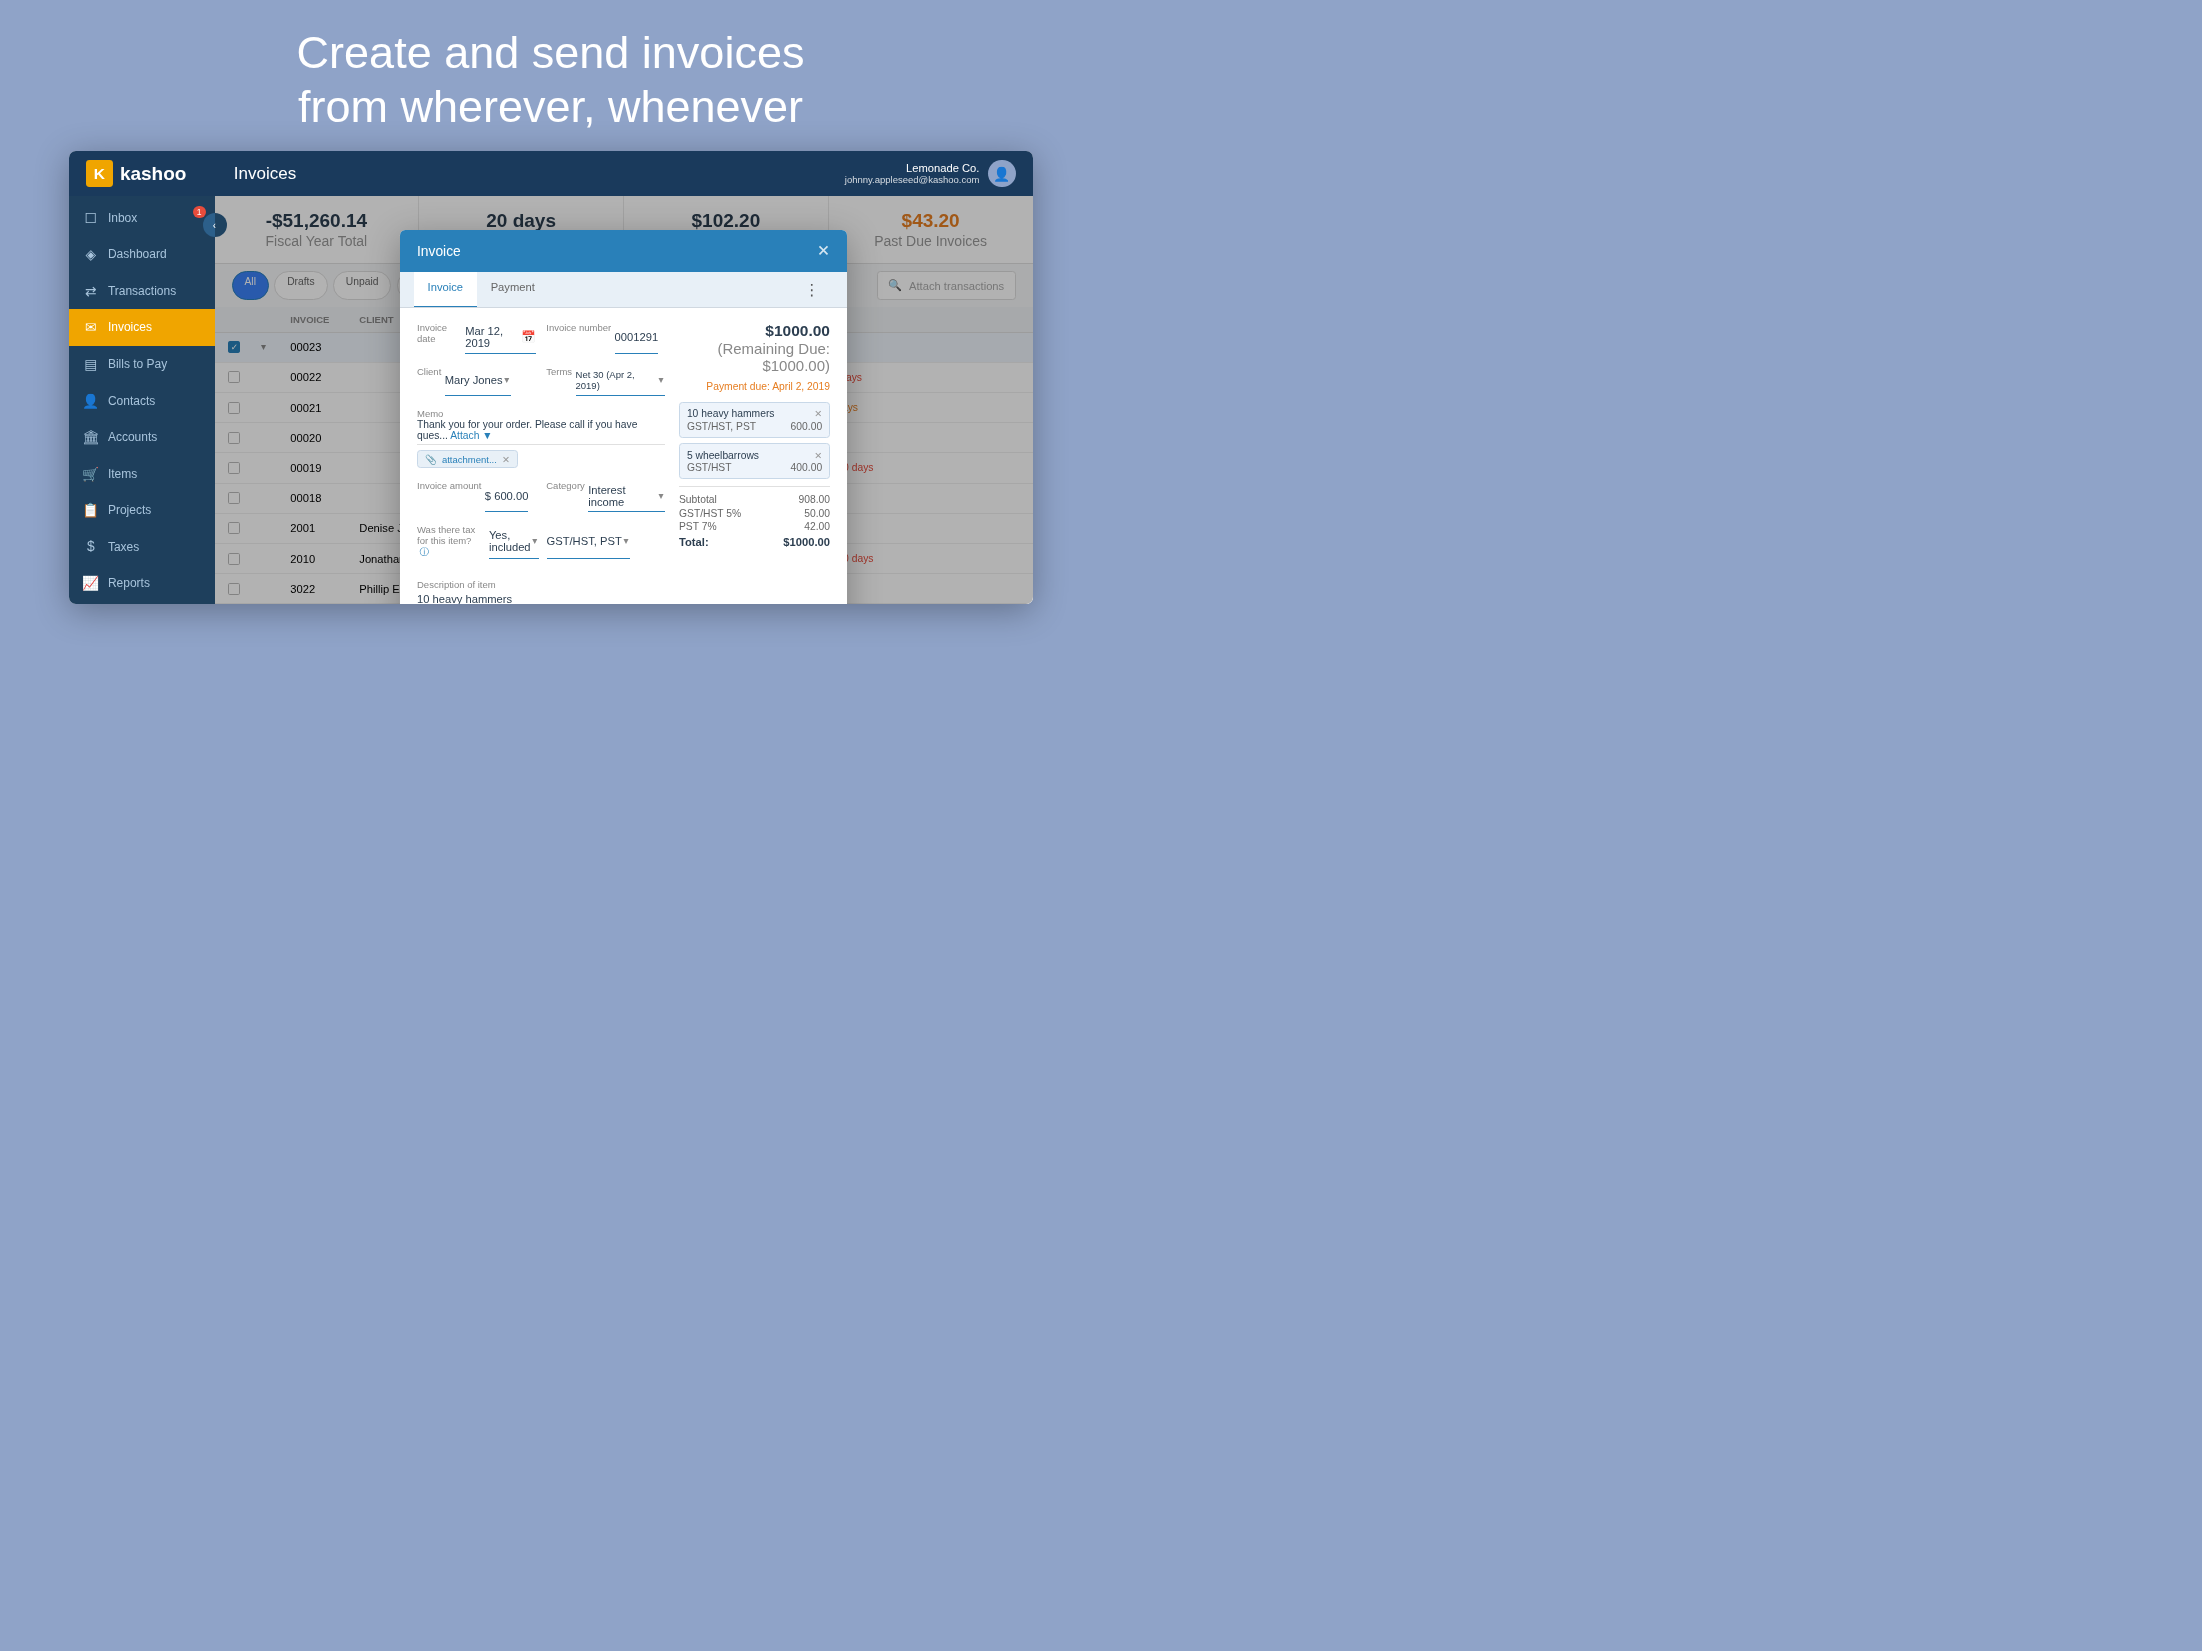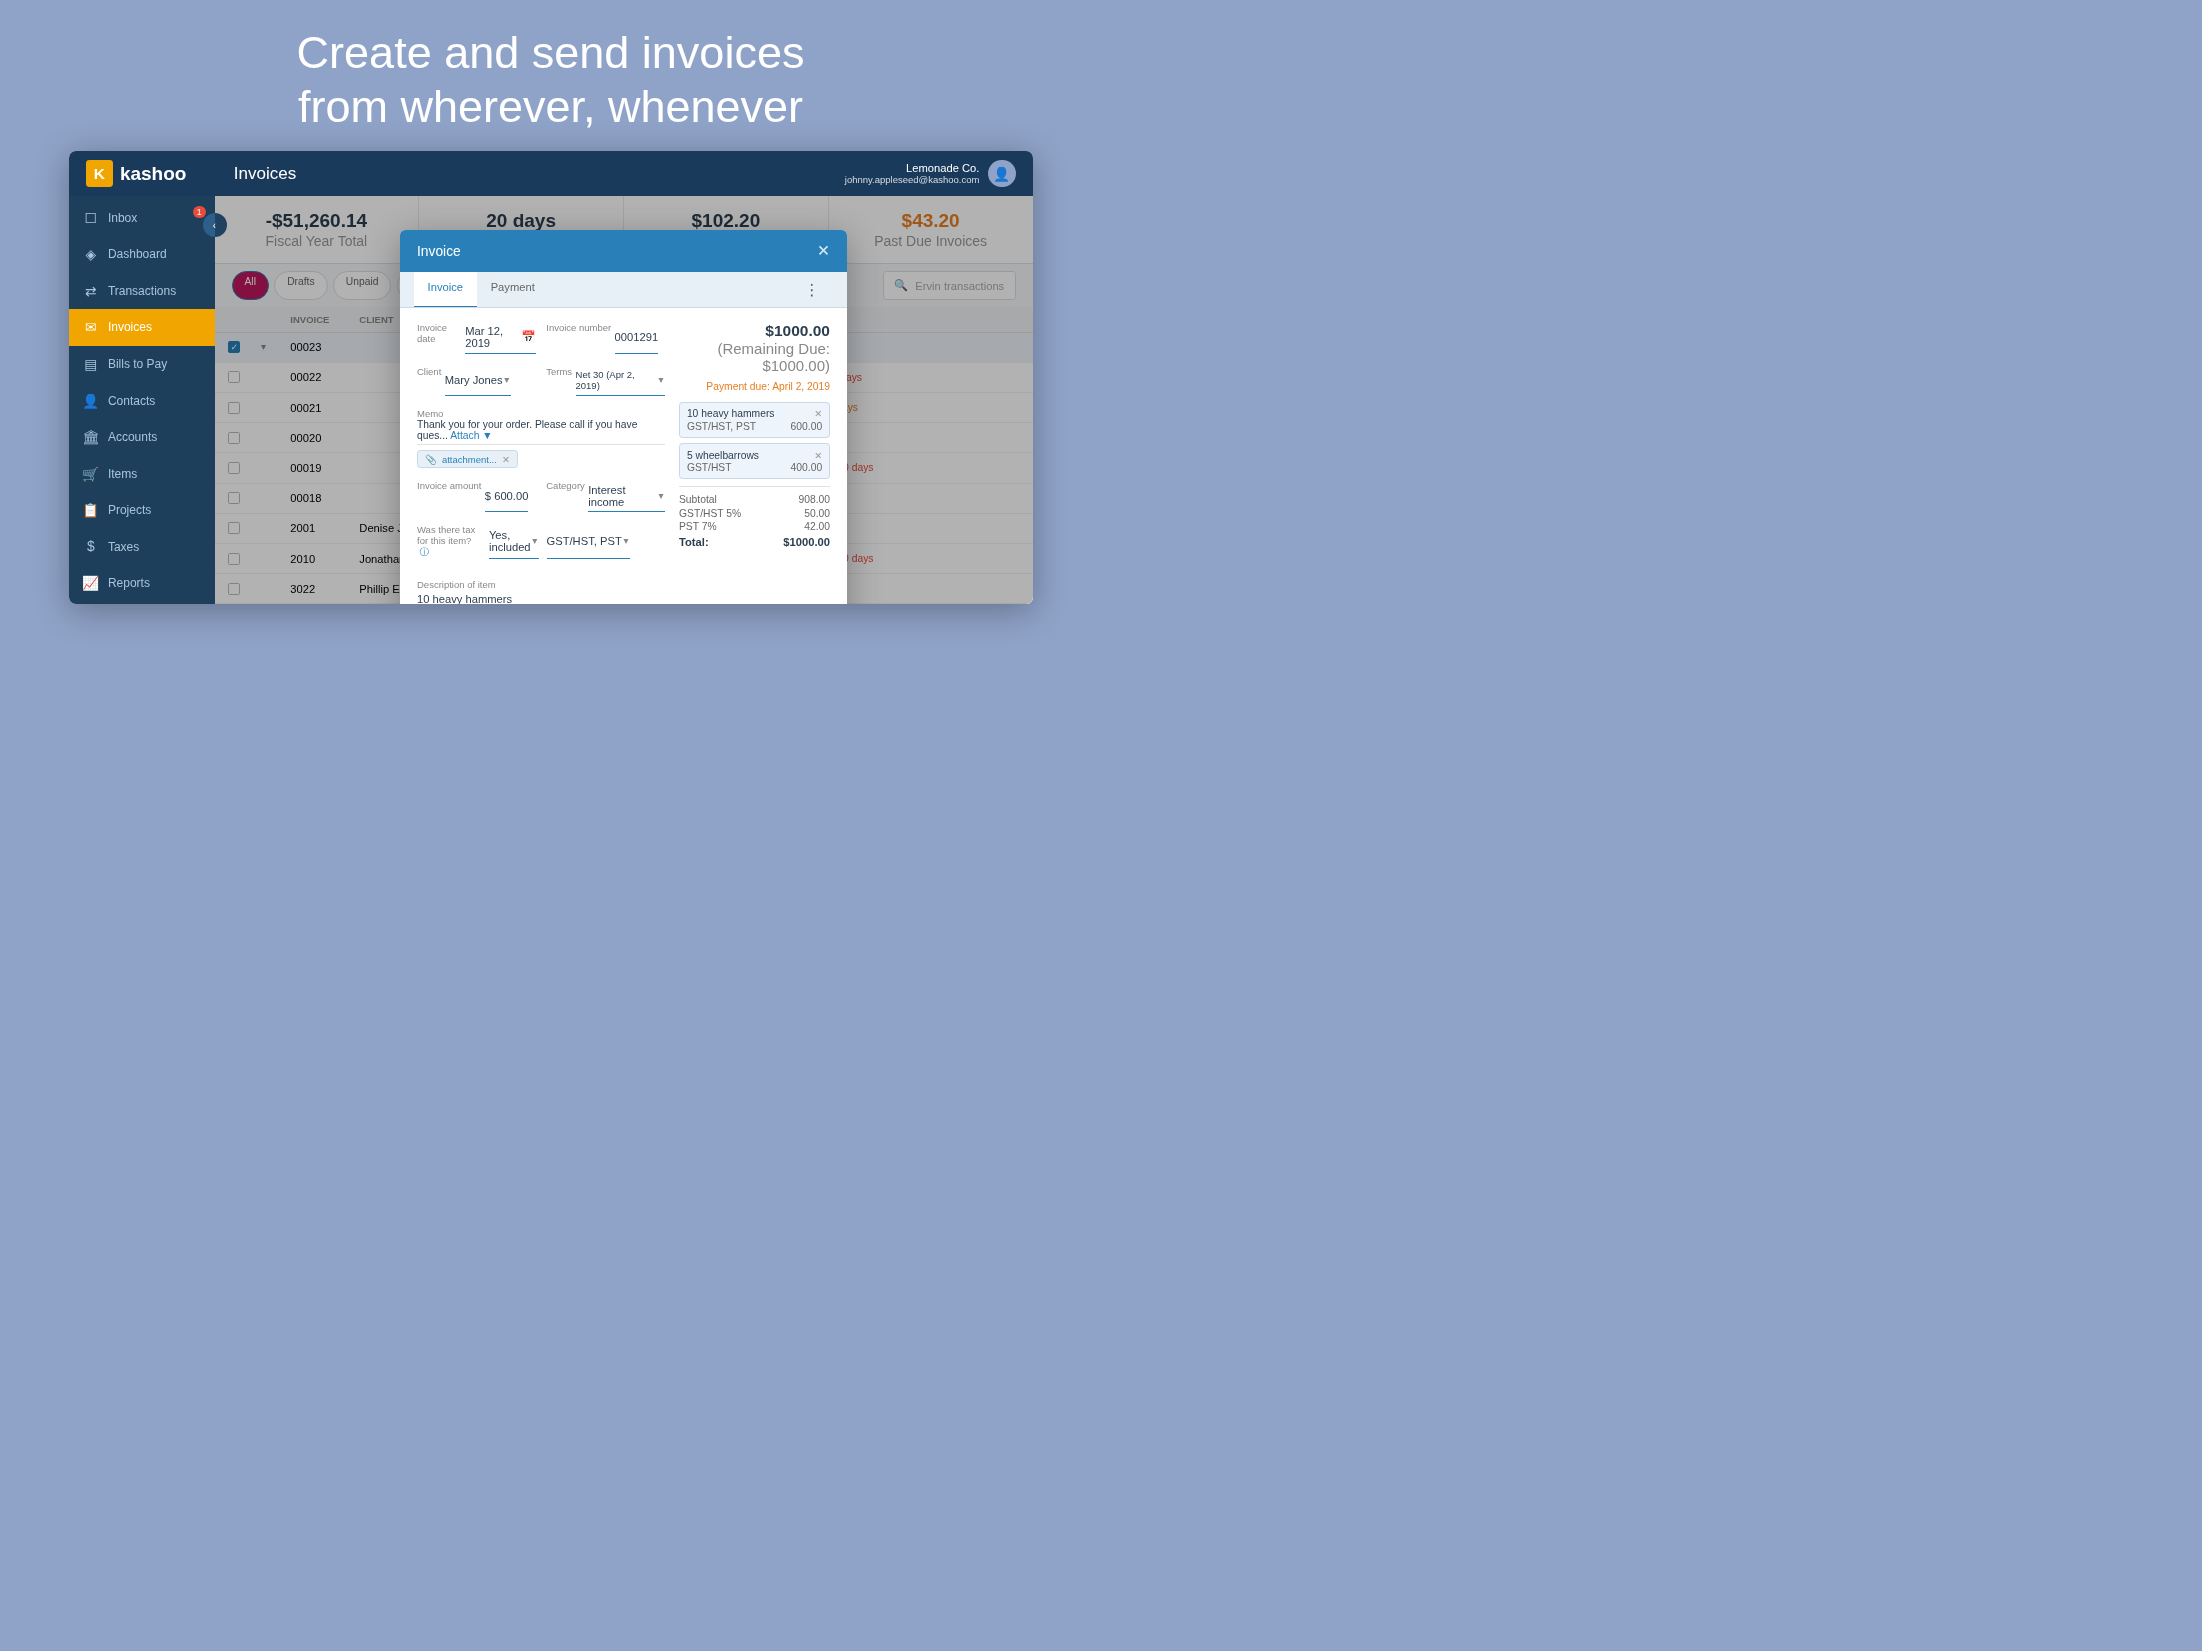--- a/index.html
+++ b/index.html
@@ -217,21 +217,21 @@
     .filter-tab {
       padding: 4.3px 12px;
       border-radius: 17px;
       font-size: 10.3px;
       cursor: pointer;
       background: white;
       border: 0.9px solid #ddd;
       color: #666;
     }
     .filter-tab.active {
-      background: #be185d;
+      background: #3b82f6;
       color: white;
       border-color: #2980b9;
     }
 
     
     .invoice-table {
       width: 100%;
       background: white;
     }
     .table-header {
@@ -620,21 +620,21 @@
 
       <div class="filter-tabs">
         <div class="filter-tab active">All</div>
         <div class="filter-tab">Drafts</div>
         <div class="filter-tab">Unpaid</div>
         <div class="filter-tab">Paid</div>
         <div class="filter-tab">Overdue</div>
         <div class="spacer"></div>
         <div class="search-bar">
           <span>🔍</span>
-          <span style="color:#aaa;font-size:11.2px;">Ervin transactions</span>
+          <span style="color:#aaa;font-size:11.2px;">Attach transactions</span>
         </div>
       </div>
 
       <div class="table-header">
         <div></div>
         <div></div>
         <div>INVOICE</div>
         <div>CLIENT</div>
         <div>DATE</div>
         <div>DUE</div>

